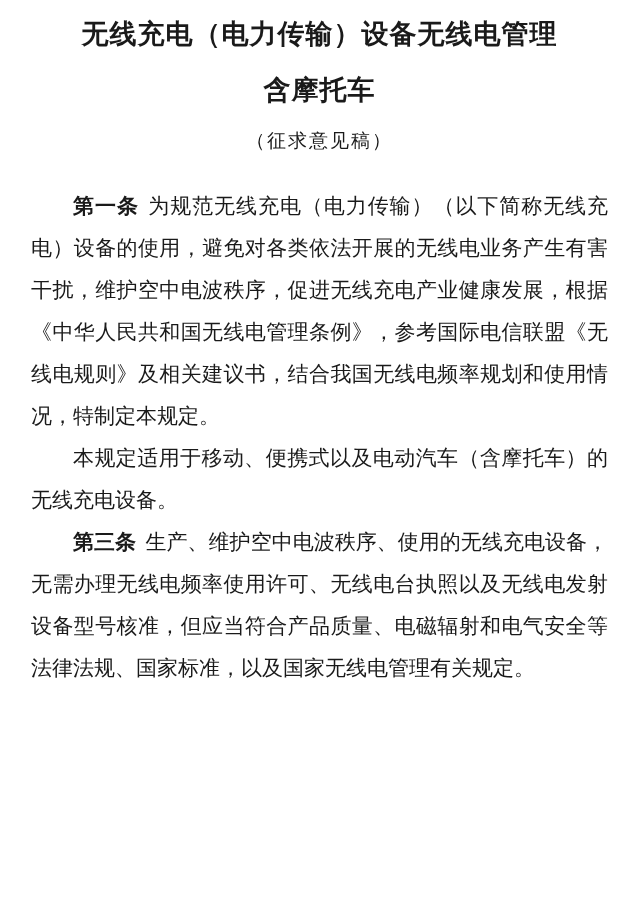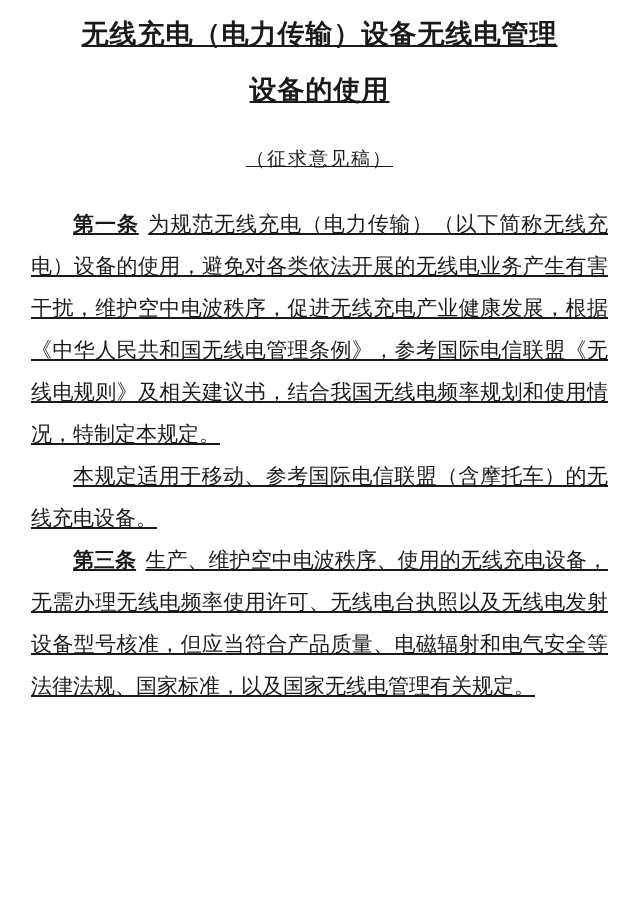--- a/index.html
+++ b/index.html
@@ -12,34 +12,33 @@
     height: 902px;
     overflow: hidden;
     font-family: "Liberation Serif", "DejaVu Serif", serif;
     color: #1a1a1a;
   }
   .doc {
     padding: 6px 31px 0 31px;
     box-sizing: border-box;
     width: 639px;
     height: 902px;
-    text-decoration: underline;
   }
   .doc-title {
     text-align: center;
     font-size: 27px;
     font-weight: bold;
     line-height: 56px;
     letter-spacing: 1px;
   }
   .doc-subtitle {
     text-align: center;
     font-size: 19px;
     line-height: 26px;
-    margin-top: 28px;
+    margin-top: 10px;
     letter-spacing: 2px;
   }
   .doc-body {
     margin-top: 31px;
     font-size: 21px;
     line-height: 42px;
     text-align: justify;
     text-justify: inter-ideograph;
   }
   .doc-body p {
@@ -57,30 +56,30 @@
     text-align-last: justify;
   }
 </style>
 </head>
 <body>
 
 <div class="doc">
 
   <div class="doc-title">
     <div>无线充电（电力传输）设备无线电管理</div>
-    <div>设备的使用</div>
+    <div>含摩托车</div>
   </div>
 
   <div class="doc-subtitle">（征求意见稿）</div>
 
   <div class="doc-body">
 
     <p><span class="para-label">第一条</span><span>为规范无线充电（电力传输）（以下简称无线充电）设备的使用，避免对各类依法开展的无线电业务产生有害干扰，维护空中电波秩序，促进无线充电产业健康发展，根据《中华人民共和国无线电管理条例》，参考国际电信联盟《无线电规则》及相关建议书，结合我国无线电频率规划和使用情况，特制定本规定。</span></p>
 
 
-    <p><span class="para-label"></span><span>本规定适用于移动、参考国际电信联盟（含摩托车）的无线充电设备。</span></p>
+    <p><span class="para-label"></span><span>本规定适用于移动、便携式以及电动汽车（含摩托车）的无线充电设备。</span></p>
 
     <p><span class="para-label">第三条</span><span>生产、维护空中电波秩序、使用的无线充电设备，无需办理无线电频率使用许可、无线电台执照以及无线电发射设备型号核准，但应当符合产品质量、电磁辐射和电气安全等法律法规、国家标准，以及国家无线电管理有关规定。</span></p>
 
 
   </div>
 
 </div>
 
 </body></html>

